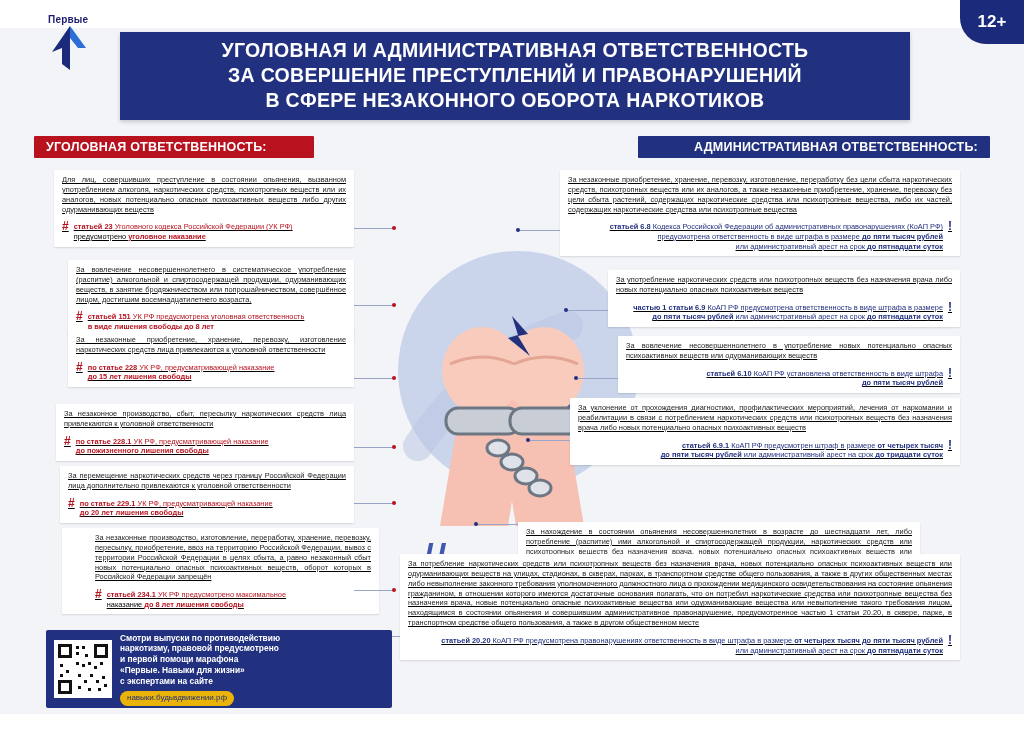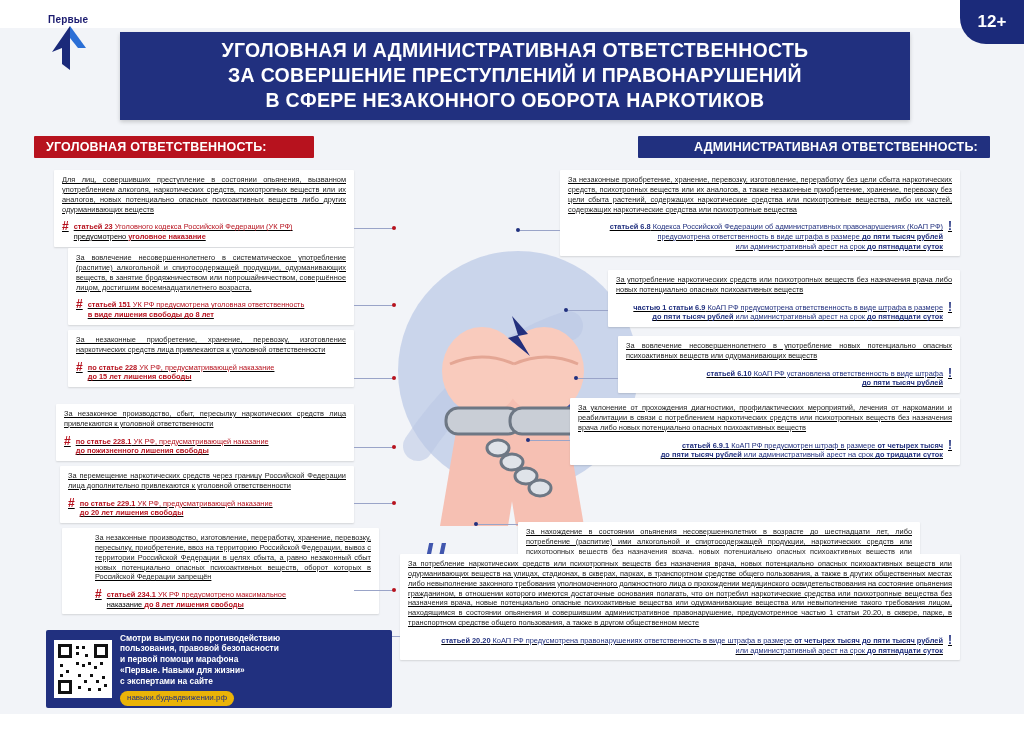--- a/index.html
+++ b/index.html
@@ -189,21 +189,21 @@
       <span class="hash">#</span>
       <span class="txt">
         <span class="red">статьей 23</span><span class="redn"> Уголовного кодекса Российской Федерации (УК РФ)</span><br>
         <span>предусмотрено </span><span class="red">уголовное наказание</span>
       </span>
     </div>
   </div>
   <div class="conn" style="left:354px;top:228px;width:40px;"></div>
   <div class="dotL" style="left:392px;top:226px;"></div>
 
-  <div class="item" style="left:68px;top:248px;width:286px;">
+  <div class="item" style="left:68px;top:260px;width:286px;">
     <div class="body">За вовлечение несовершеннолетнего в систематическое употребление (распитие) алкогольной и спиртосодержащей продукции, одурманивающих веществ, в занятие бродяжничеством или попрошайничеством, совершённое лицом, достигшим восемнадцатилетнего возраста,</div>
     <div class="law">
       <span class="hash">#</span>
       <span class="txt">
         <span class="red">статьей 151</span><span class="redn"> УК РФ предусмотрена уголовная ответственность</span><br>
         <span class="red">в виде лишения свободы до 8 лет</span>
       </span>
     </div>
   </div>
   <div class="conn" style="left:354px;top:305px;width:40px;"></div>
@@ -370,21 +370,21 @@
           <rect x="44" y="48" width="3" height="3"></rect>
             <rect x="50" y="44" width="3" height="3"></rect>
           <rect x="6" y="24" width="3" height="3"></rect>
             <rect x="12" y="30" width="3" height="3"></rect>
           <rect x="6" y="34" width="3" height="3"></rect>
         </g>
       </svg>
     </div>
     <div class="footer-text">
       <div>Смотри выпуски по противодействию</div>
-      <div>пользования, правовой безопасности</div>
+      <div>наркотизму, правовой предусмотрено</div>
       <div>и первой помощи марафона</div>
       <div>«Первые. Навыки для жизни»</div>
       <div>с экспертами на сайте</div>
       <span class="site-pill">навыки.будьвдвижении.рф</span>
     </div>
   </div>
 
   <div class="bottom-strip"></div>
 </div>
 

